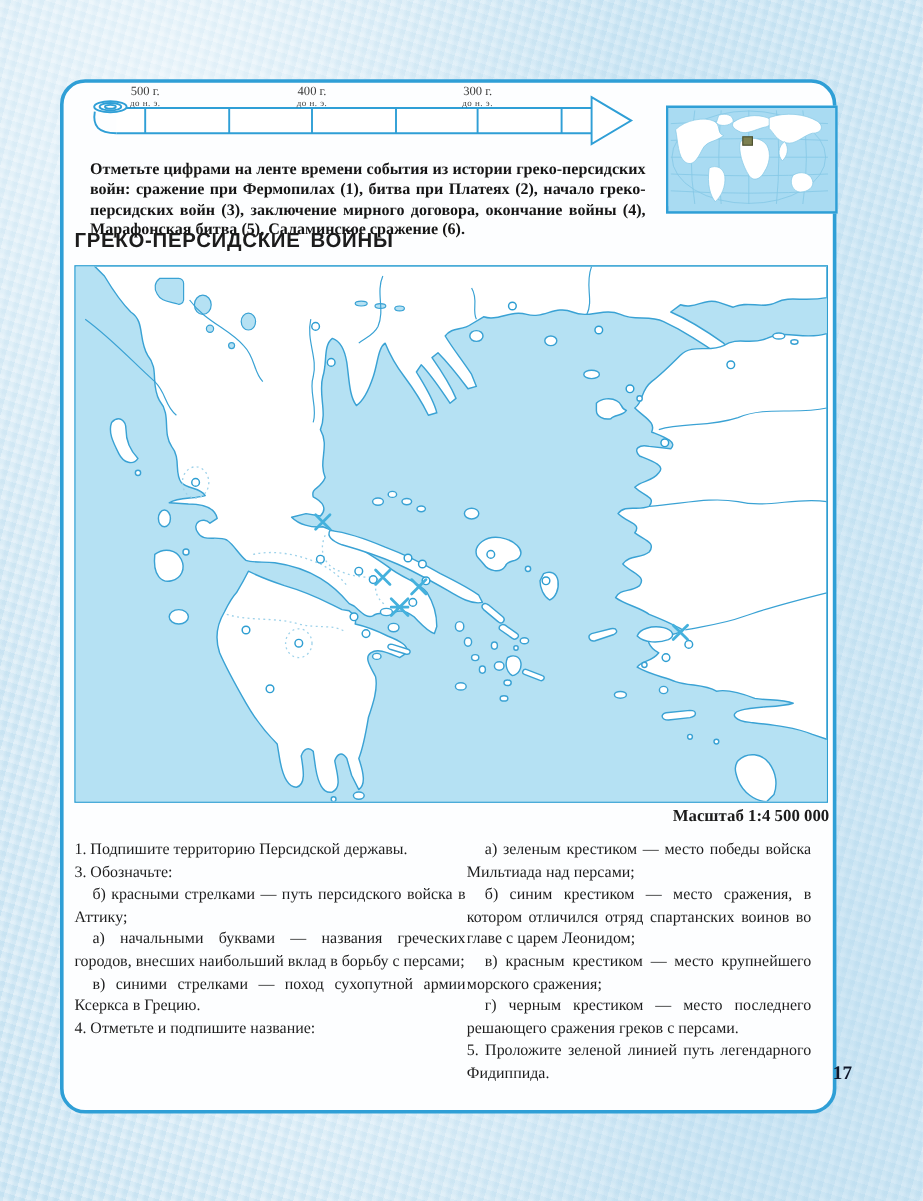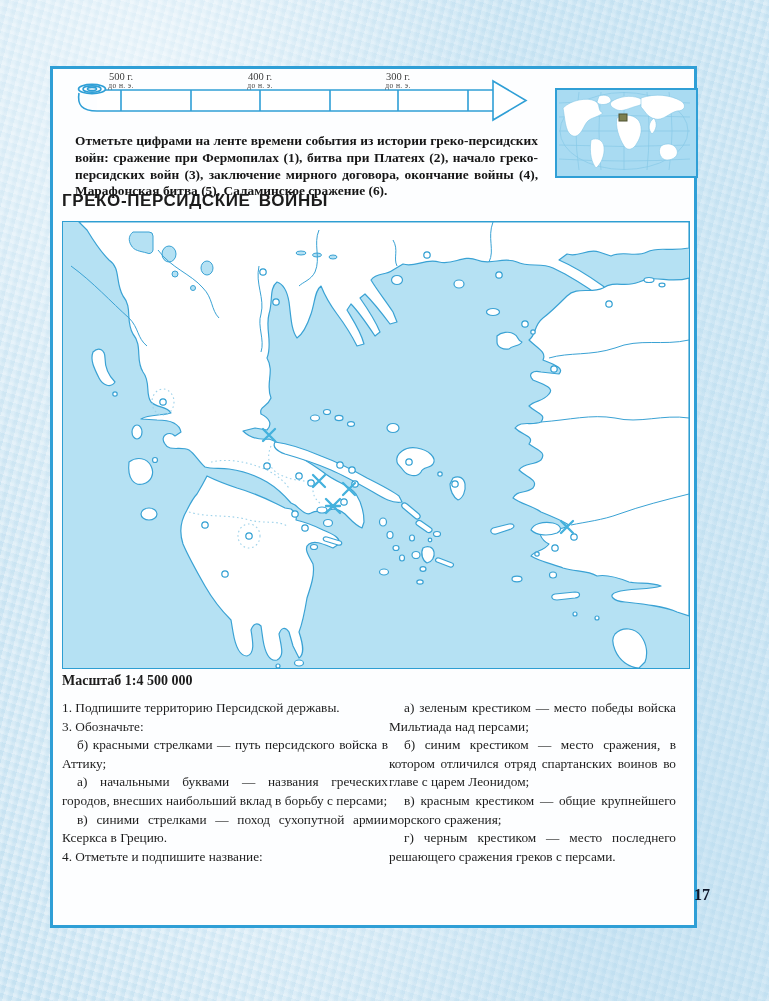--- a/index.html
+++ b/index.html
@@ -10,21 +10,21 @@
       radial-gradient(ellipse at 18% 8%, rgba(255,255,255,.55), transparent 42%),
       radial-gradient(ellipse at 72% 28%, rgba(197,227,243,.55), transparent 46%),
       radial-gradient(ellipse at 38% 68%, rgba(255,255,255,.5), transparent 50%),
       radial-gradient(ellipse at 85% 85%, rgba(188,221,240,.5), transparent 45%),
       repeating-linear-gradient(105deg, rgba(255,255,255,.22) 0 3px, rgba(184,218,238,.22) 6px 9px),
       repeating-linear-gradient(17deg, rgba(255,255,255,.18) 0 2px, rgba(171,211,234,.18) 5px 8px),
       #cfe7f4;
   }
   .box{
     position:absolute;left:50px;top:66px;width:641px;height:856px;
-    border:3px solid #2f9fd6;border-radius:0;background:#fdfeff;
+    border:3px solid #2f9fd6;border-radius:21px;background:#fdfeff;
   }
   
   .tl-svg{position:absolute;left:0;top:0;width:520px;height:60px;}
   .tl-label{position:absolute;top:2px;width:84px;text-align:center;line-height:1.05;color:#3c3c3c;}
   .tl-label .yr{font-size:10.5px;}
   .tl-label .era{font-size:7.5px;letter-spacing:.4px;}
   
   .instruction{
     position:absolute;left:22px;top:51px;width:463px;
     font-size:13.4px;line-height:16.6px;font-weight:bold;
@@ -38,21 +38,21 @@
   .heading{
     position:absolute;left:9px;top:122px;
     font-family:"Liberation Sans",sans-serif;font-weight:bold;
     font-size:17px;letter-spacing:.6px;color:#1c1c1c;word-spacing:3px;
   }
   .mapwrap{
     position:absolute;left:9px;top:152px;width:626px;height:446px;
     border:1.5px solid #2e9ed2;background:#b5e1f3;
   }
   .scale{
-    position:absolute;left:9px;top:604px;width:629px;text-align:left;
+    position:absolute;left:9px;top:604px;width:629px;text-align:right;
     font-size:14px;font-weight:bold;color:#1c1c1c;
   }
   
   .tasks{position:absolute;left:9px;top:630px;width:626px;display:flex;gap:1px;}
   .col-left{width:326px;}
   .col-right{width:287px;}
   .task{margin:0;font-size:13.3px;line-height:18.6px;text-align:justify;}
   .task.sub{text-indent:15px;}
   .pagenum{
     position:absolute;left:694px;top:886px;width:40px;
@@ -321,19 +321,20 @@
       <p class="task">1. Подпишите территорию Персидской державы.</p>
       <p class="task">3. Обозначьте:</p>
       <p class="task sub">б) красными стрелками — путь персидского войска в Аттику;</p>
       <p class="task sub">а) начальными буквами — названия греческих городов, внесших наибольший вклад в борьбу с персами;</p>
       <p class="task sub">в) синими стрелками — поход сухопутной армии Ксеркса в Грецию.</p>
       <p class="task">4. Отметьте и подпишите название:</p>
     </div>
     <div class="col-right">
       <p class="task sub">а) зеленым крестиком — место победы войска Мильтиада над персами;</p>
       <p class="task sub">б) синим крестиком — место сражения, в котором отличился отряд спартанских воинов во главе с царем Леонидом;</p>
-      <p class="task sub">в) красным крестиком — общие крупнейшего морского сражения;</p>
+      <p class="task sub">в) красным крестиком — место крупнейшего морского сражения;</p>
       <p class="task sub">г) черным крестиком — место последнего решающего сражения греков с персами.</p>
+      <p class="task">5. Проложите зеленой линией путь легендарного Фидиппида.</p>
     </div>
   </div>
 </div>
 
 <div class="pagenum">17</div>
 
 </body></html>

